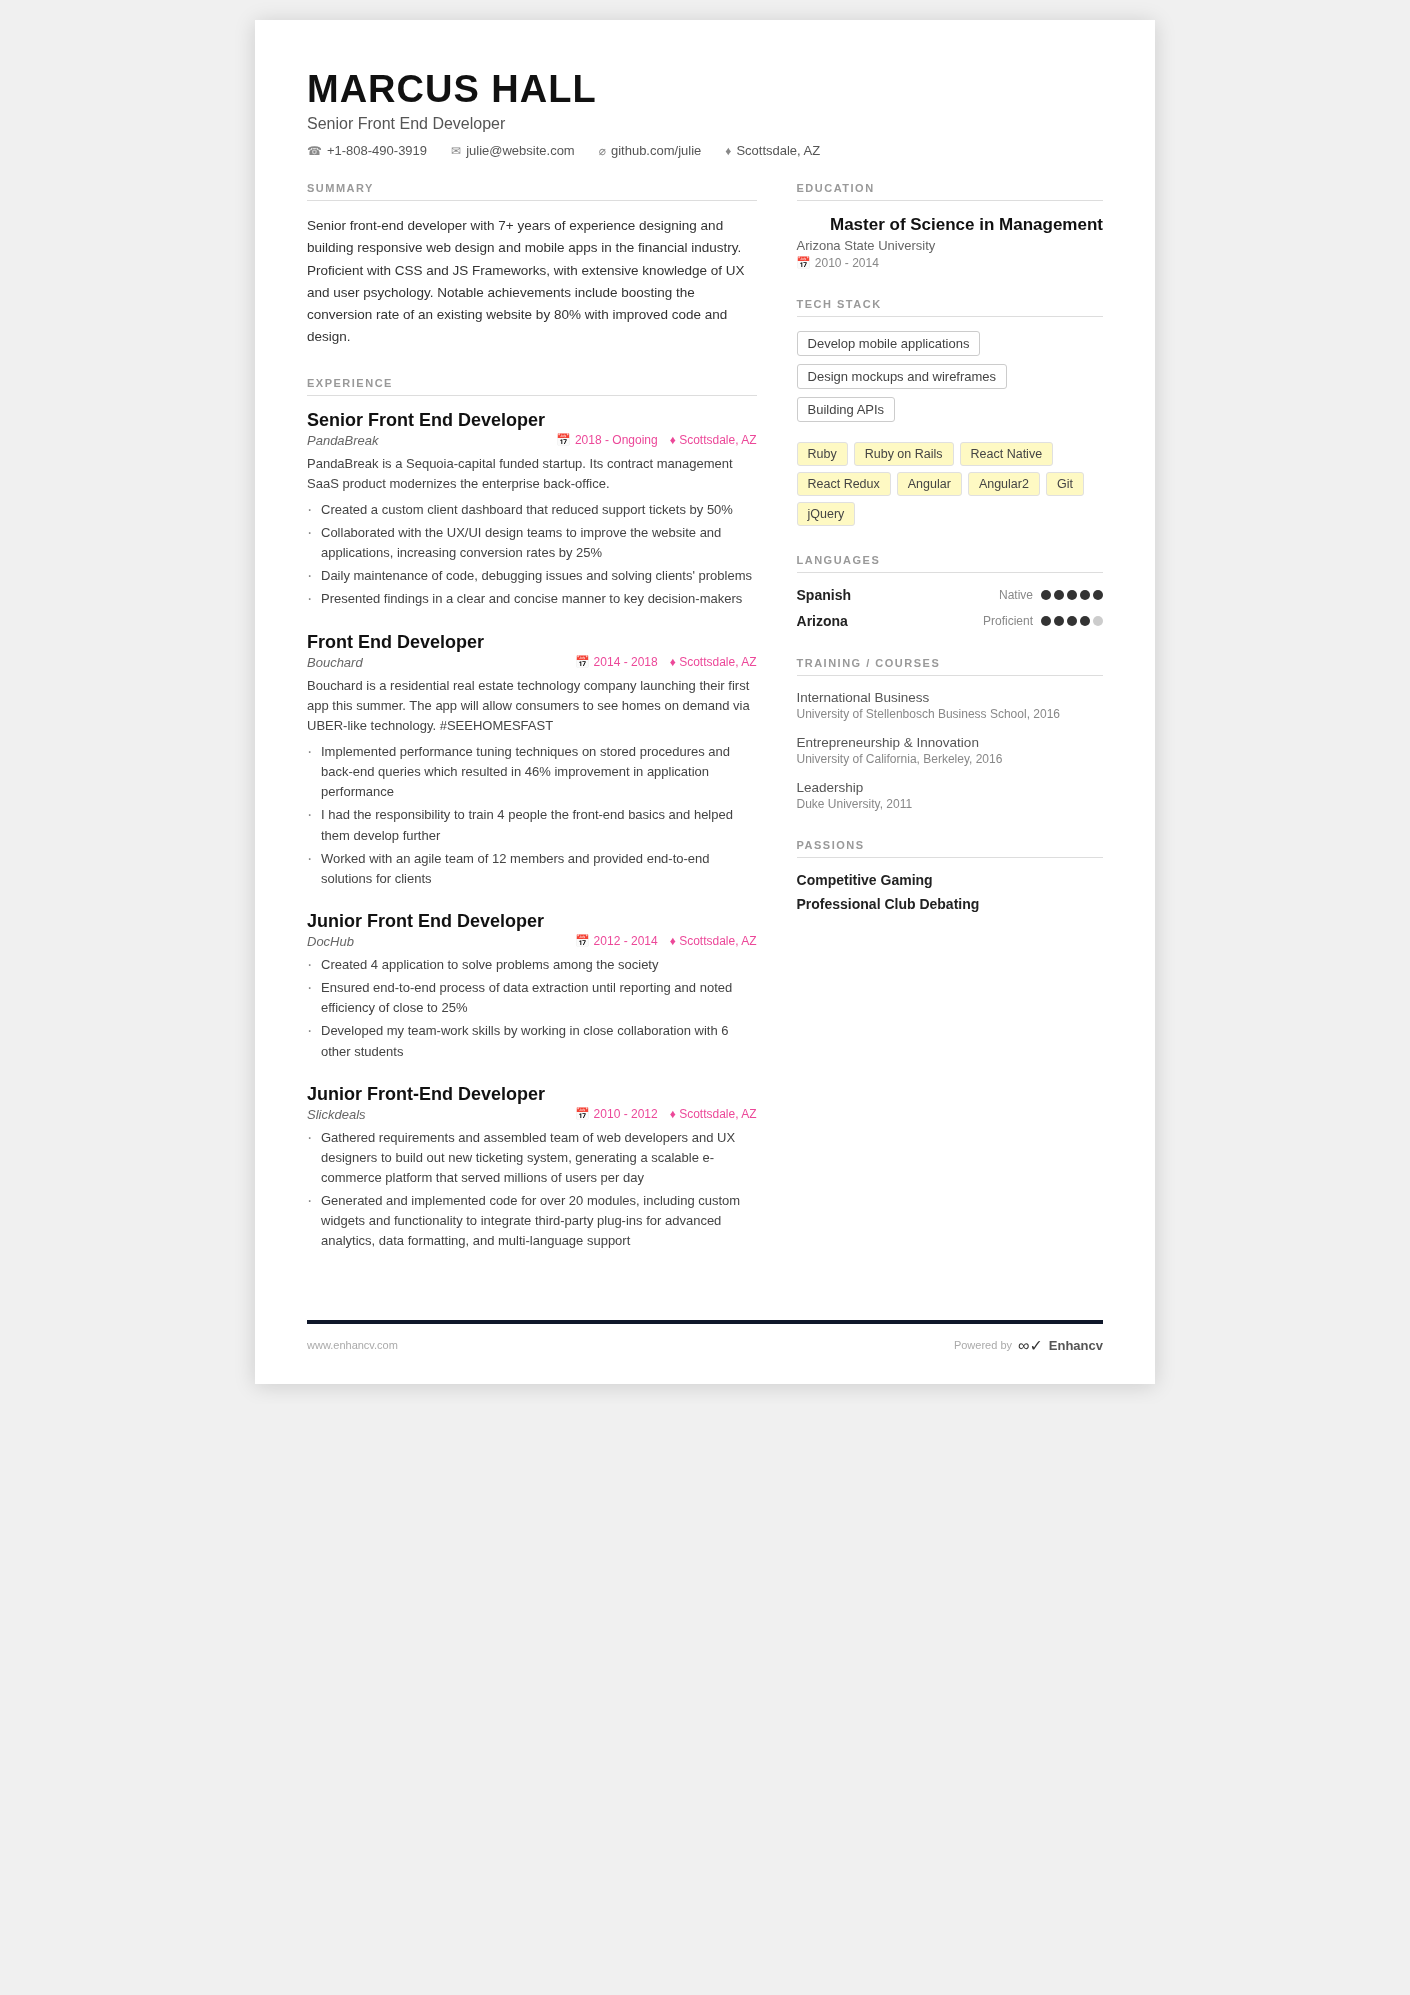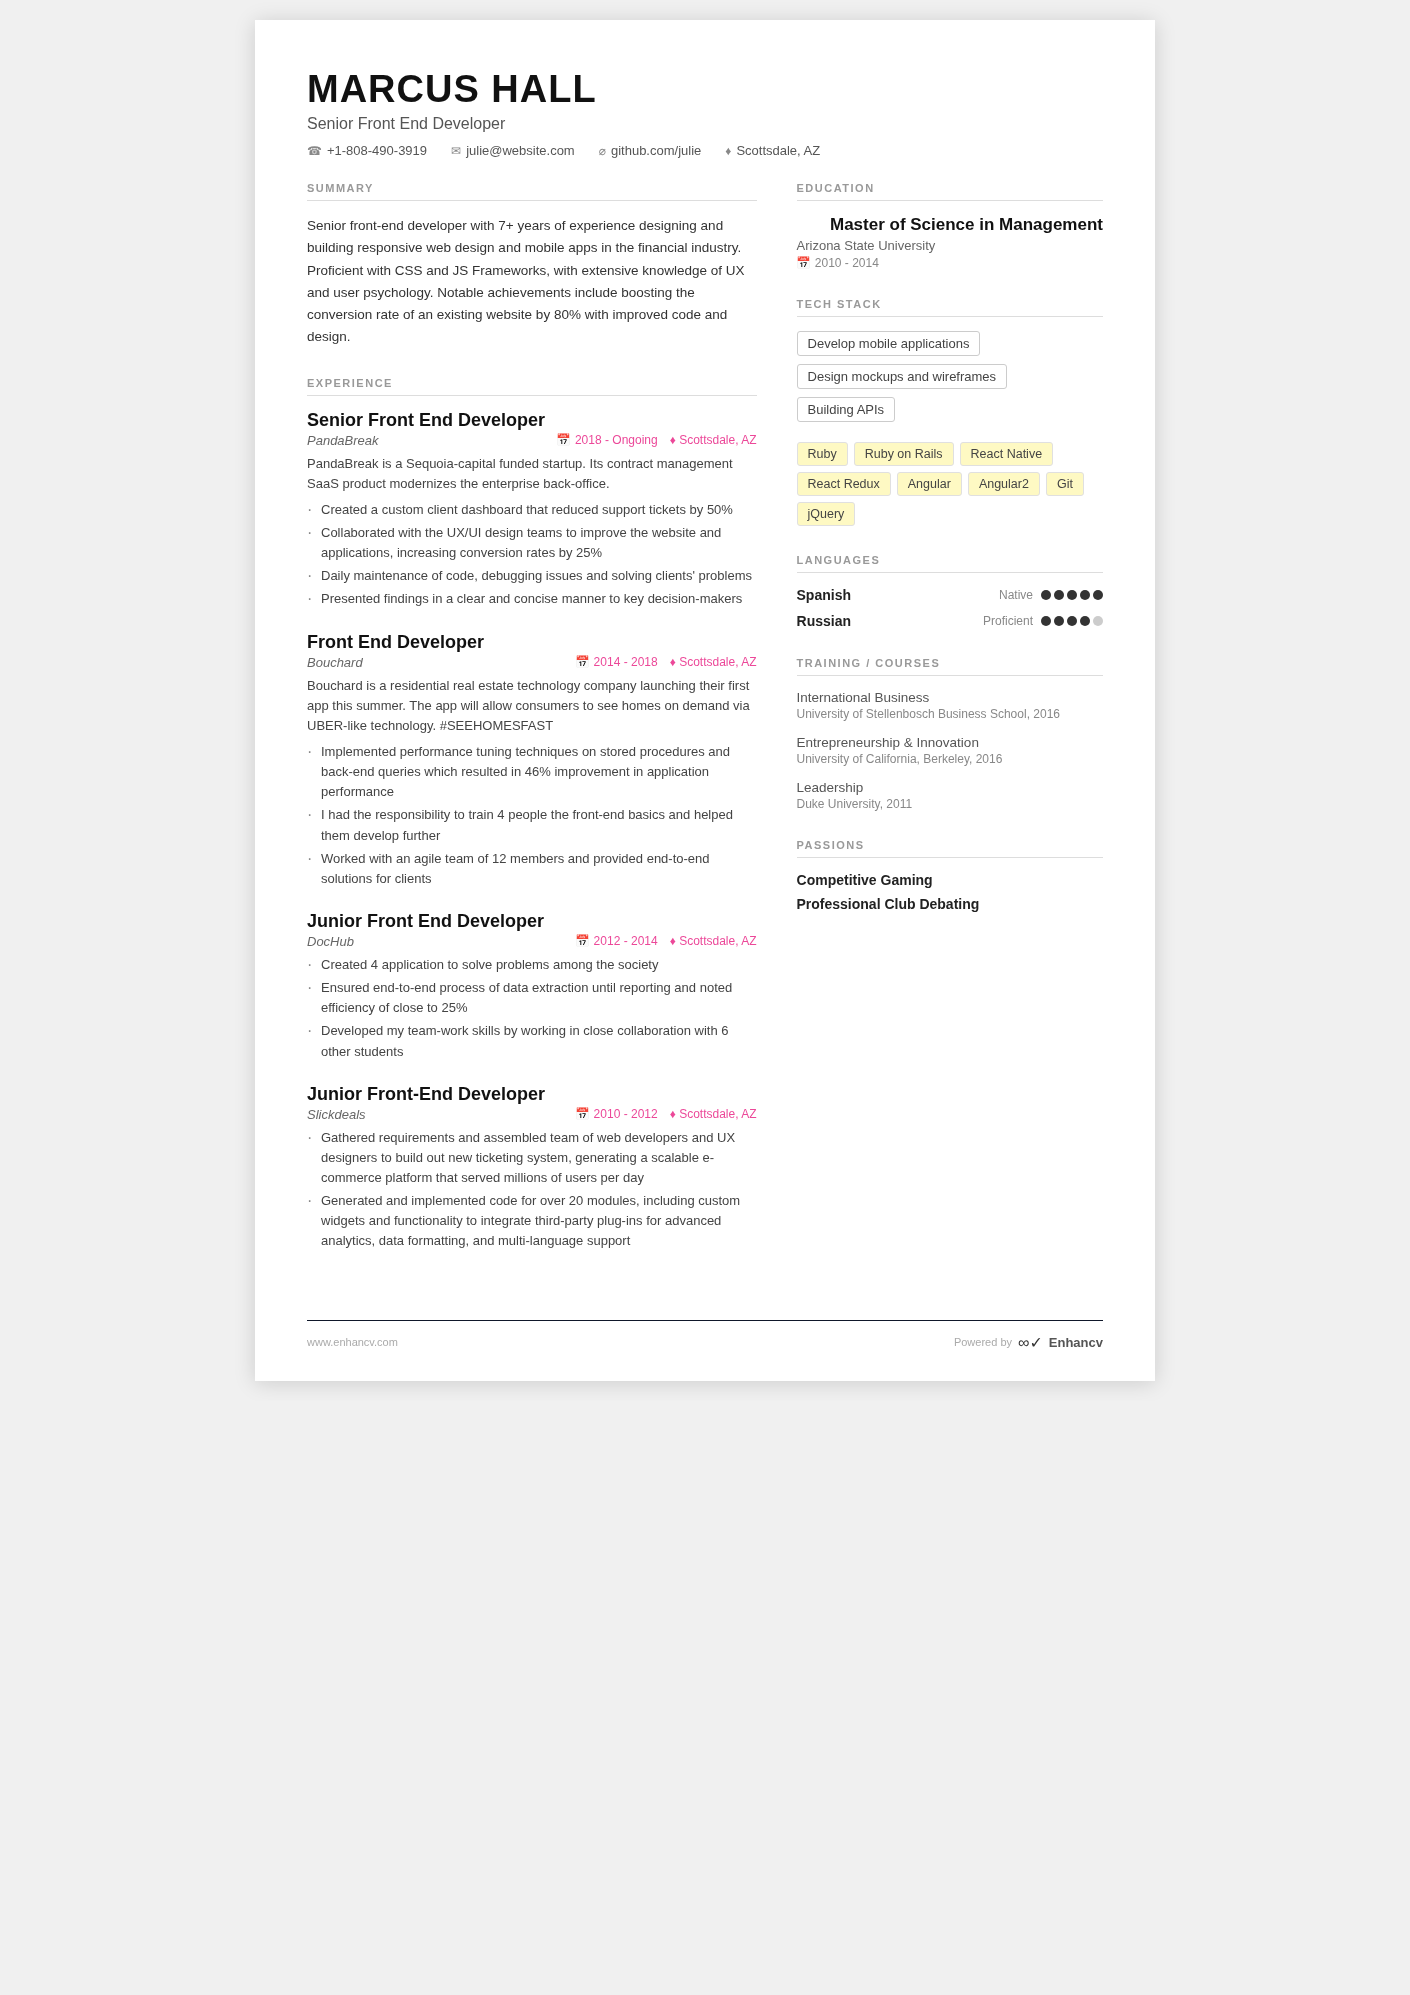--- a/index.html
+++ b/index.html
@@ -243,21 +243,21 @@
 
     
     .footer {
       margin-top: 40px;
       display: flex;
       justify-content: space-between;
       align-items: center;
       font-size: 11px;
       color: #aaa;
       font-family: Arial, sans-serif;
-      border-top: 1px solid #0f172a;
+      border-top: 4px solid #0f172a;
       padding-top: 12px;
     }
     .footer-brand {
       display: flex;
       align-items: center;
       gap: 6px;
     }
     .enhancv-logo {
       font-size: 13px;
       font-weight: 700;
@@ -424,21 +424,21 @@
               <div class="dot dot-filled"></div>
               <div class="dot dot-filled"></div>
               <div class="dot dot-filled"></div>
               <div class="dot dot-filled"></div>
               <div class="dot dot-filled"></div>
             </div>
           </div>
         </div>
 
         <div class="lang-row">
-          <span class="lang-name">Russian</span>
+          <span class="lang-name">Arizona</span>
           <div class="lang-right">
             <span class="lang-level">Proficient</span>
             <div class="lang-dots">
               <div class="dot dot-filled"></div>
               <div class="dot dot-filled"></div>
               <div class="dot dot-filled"></div>
               <div class="dot dot-filled"></div>
               <div class="dot dot-empty"></div>
             </div>
           </div>

